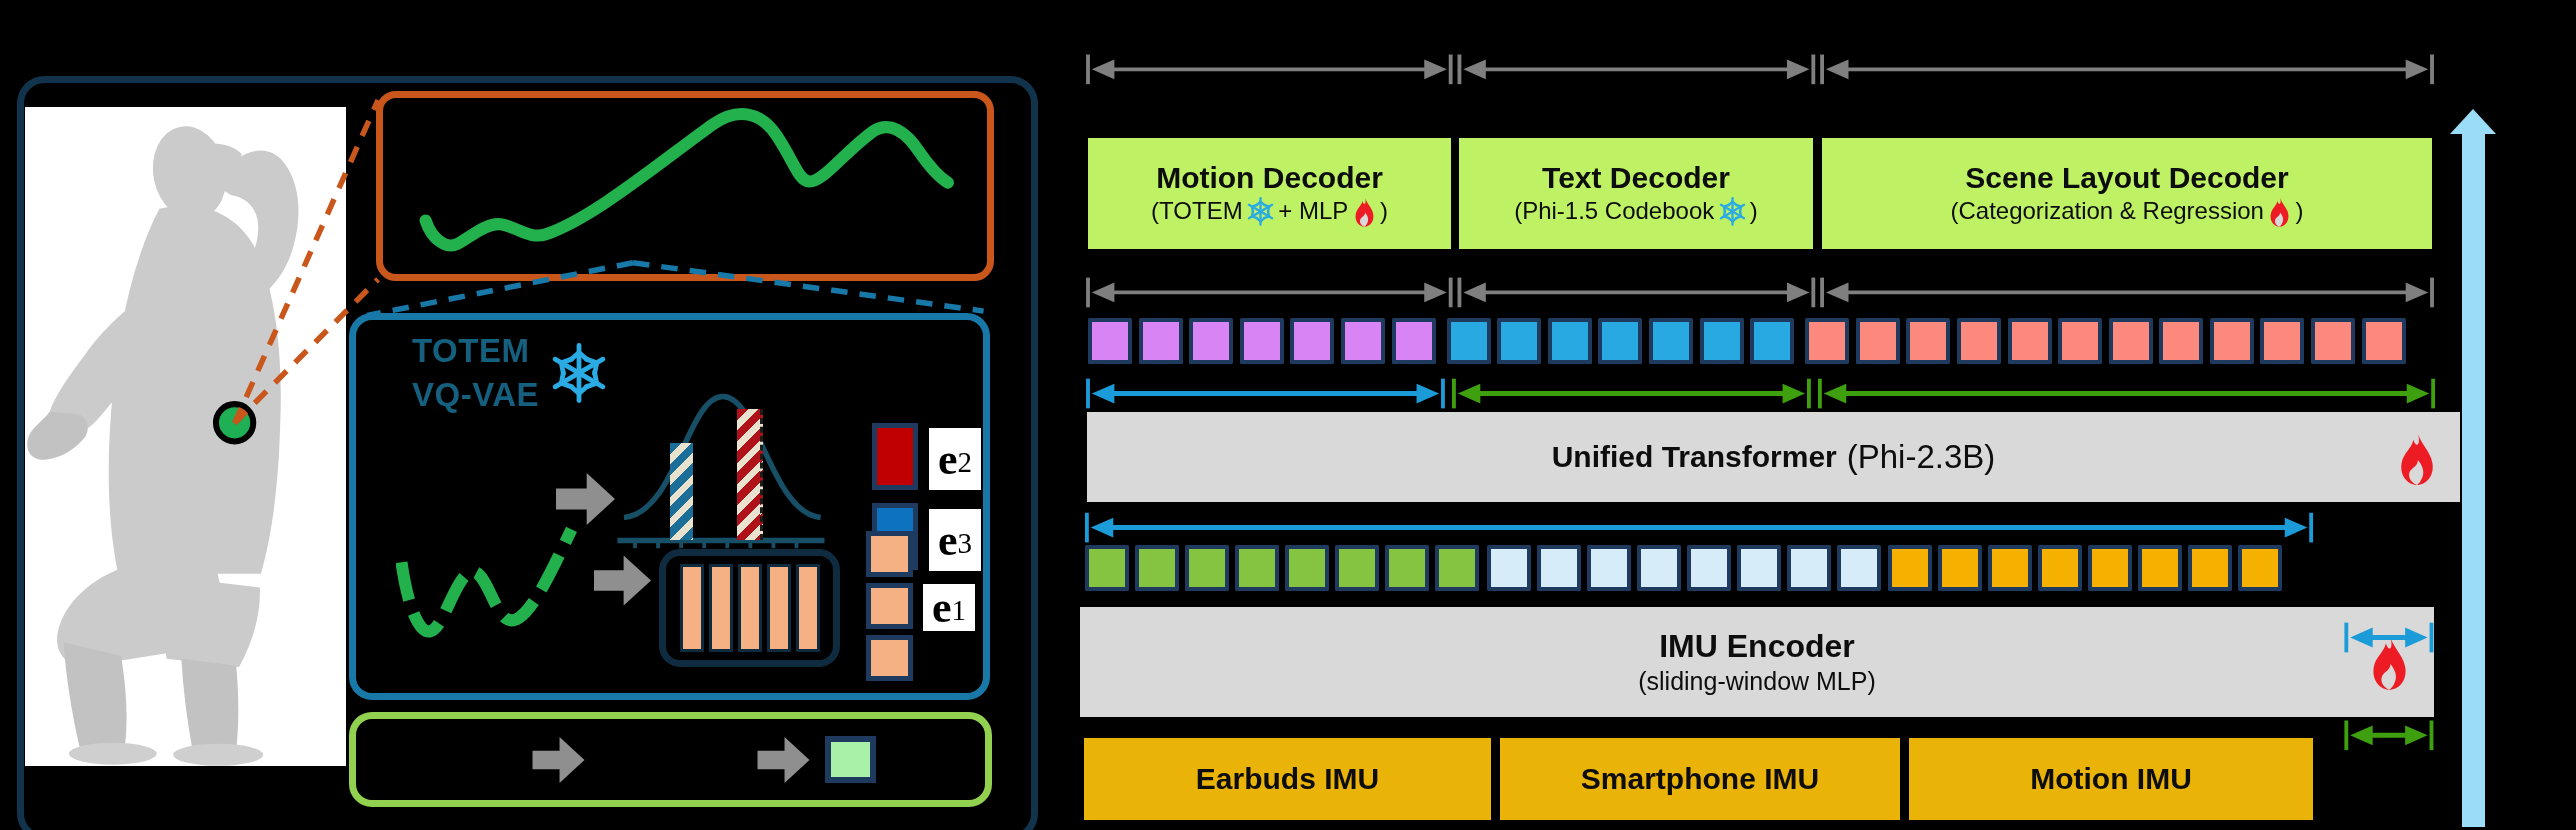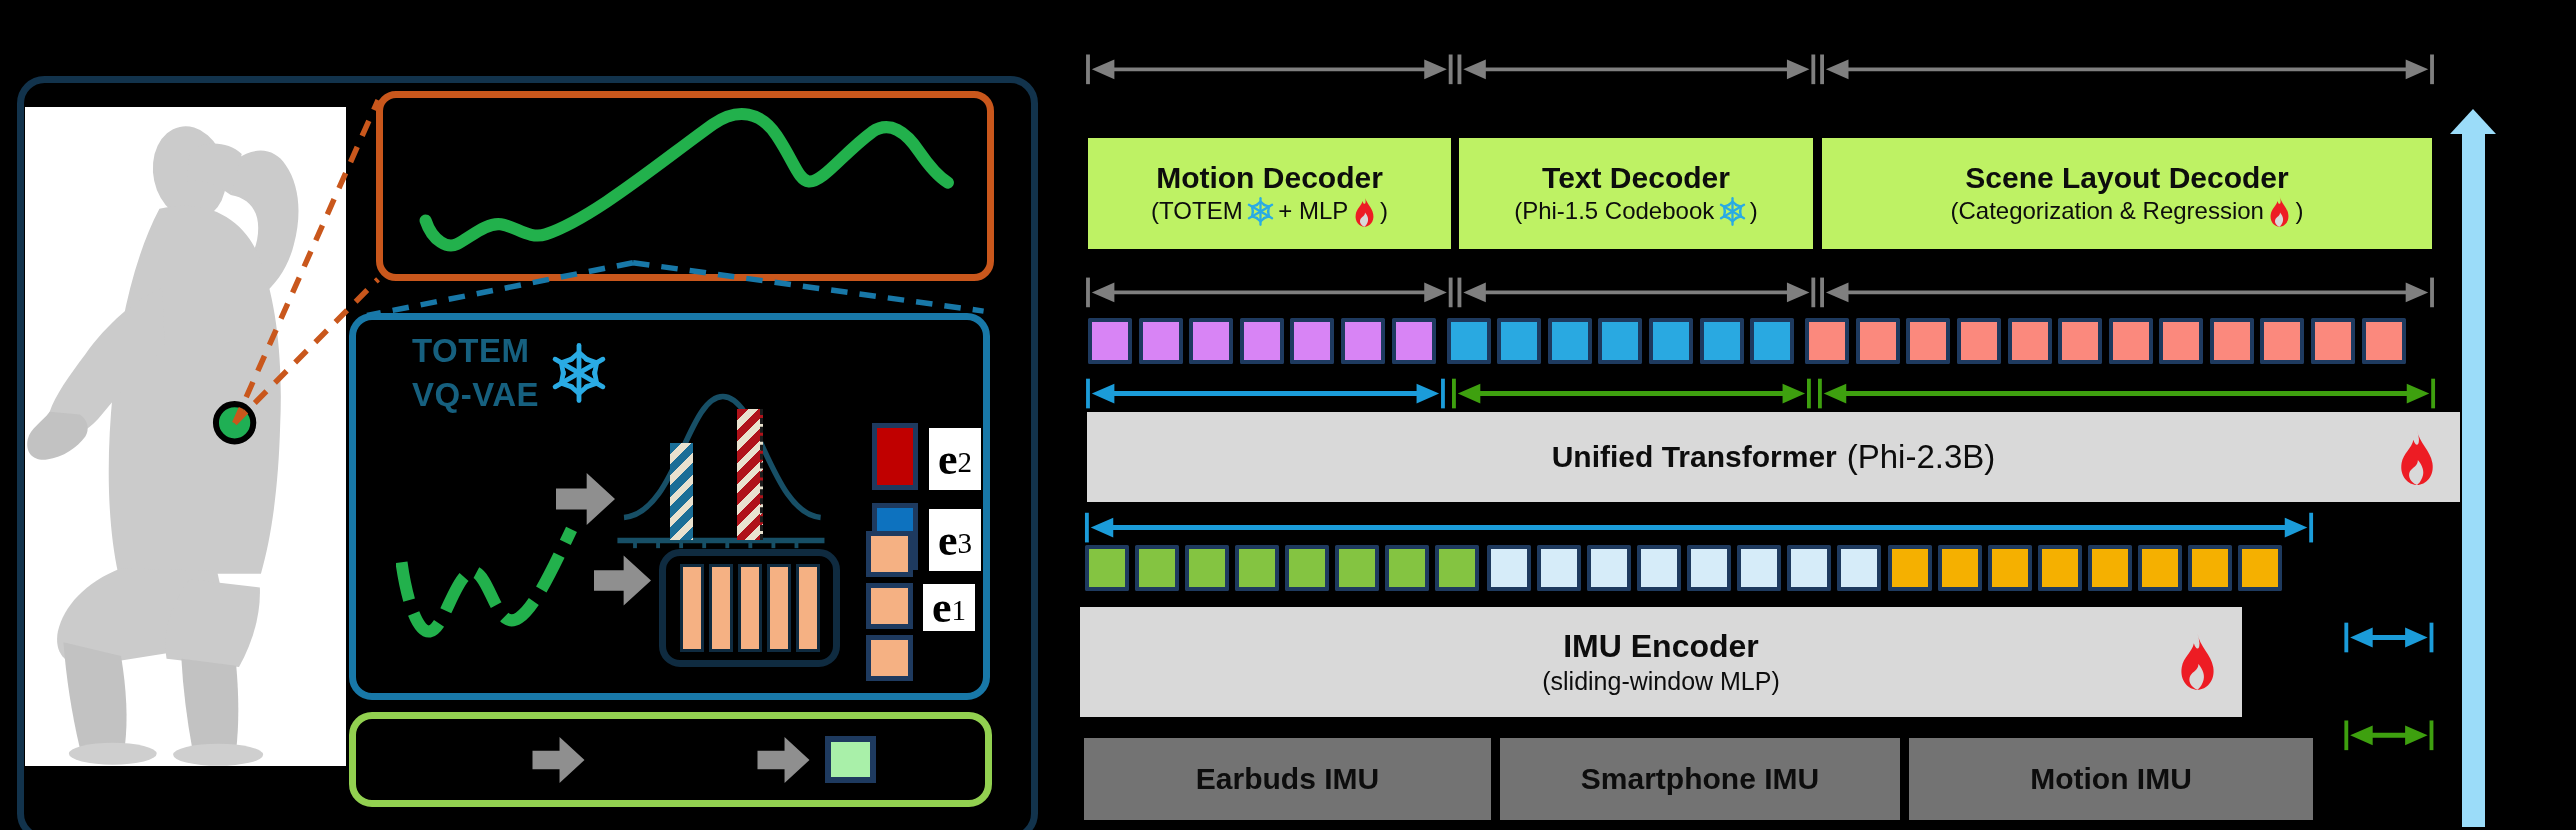--- a/index.html
+++ b/index.html
@@ -42,25 +42,25 @@
             display:flex;align-items:center;justify-content:center;gap:5px;}
   .vbar{width:24px;height:88px;background:#f5b183;border:3.3px solid #0f2b40;box-sizing:border-box;}
   .mlp-chip{position:absolute;left:607px;top:726px;width:134px;height:66px;background:#ececec;
             border-radius:14.3px;display:flex;align-items:center;justify-content:center;gap:6.6px;
             font-size:31px;font-weight:600;color:#111;}
   
   .transformer-bar{position:absolute;left:1087px;top:412px;width:1373px;height:90px;background:#d9d9d9;
                    display:flex;align-items:center;justify-content:center;color:#0d0d0d;}
   .tf-title{font-weight:bold;font-size:30px;}
   .tf-sub{font-size:33px;font-weight:normal;margin-left:10px;}
-  .encoder-bar{position:absolute;left:1080px;top:607px;width:1162px;height:110px;background:#d9d9d9;
+  .encoder-bar{position:absolute;left:1080px;top:607px;width:1354px;height:110px;background:#d9d9d9;
                display:flex;flex-direction:column;align-items:center;justify-content:center;color:#0d0d0d;}
   .enc-title{font-weight:bold;font-size:32px;line-height:38px;}
   .enc-sub{font-size:25px;line-height:32px;}
-  .imu-box{position:absolute;top:738px;height:82px;background:#737373;display:flex;
+  .imu-box{position:absolute;top:738px;height:82px;background:#eab308;display:flex;
            align-items:center;justify-content:center;font-weight:bold;font-size:30px;color:#0d0d0d;}
   .bigarrow-shaft{position:absolute;left:2462px;top:133px;width:23px;height:694px;background:#9bdcf9;}
   .bigarrow-head{position:absolute;left:2450px;top:109px;width:0;height:0;
                  border-left:23.6px solid transparent;border-right:23.6px solid transparent;
                  border-bottom:25px solid #9bdcf9;}
   #overlay{position:absolute;left:0;top:0;width:2576px;height:831px;pointer-events:none;}
   .icon-svg{display:inline-block;vertical-align:middle;}
 </style>
 </head>
 <body>

